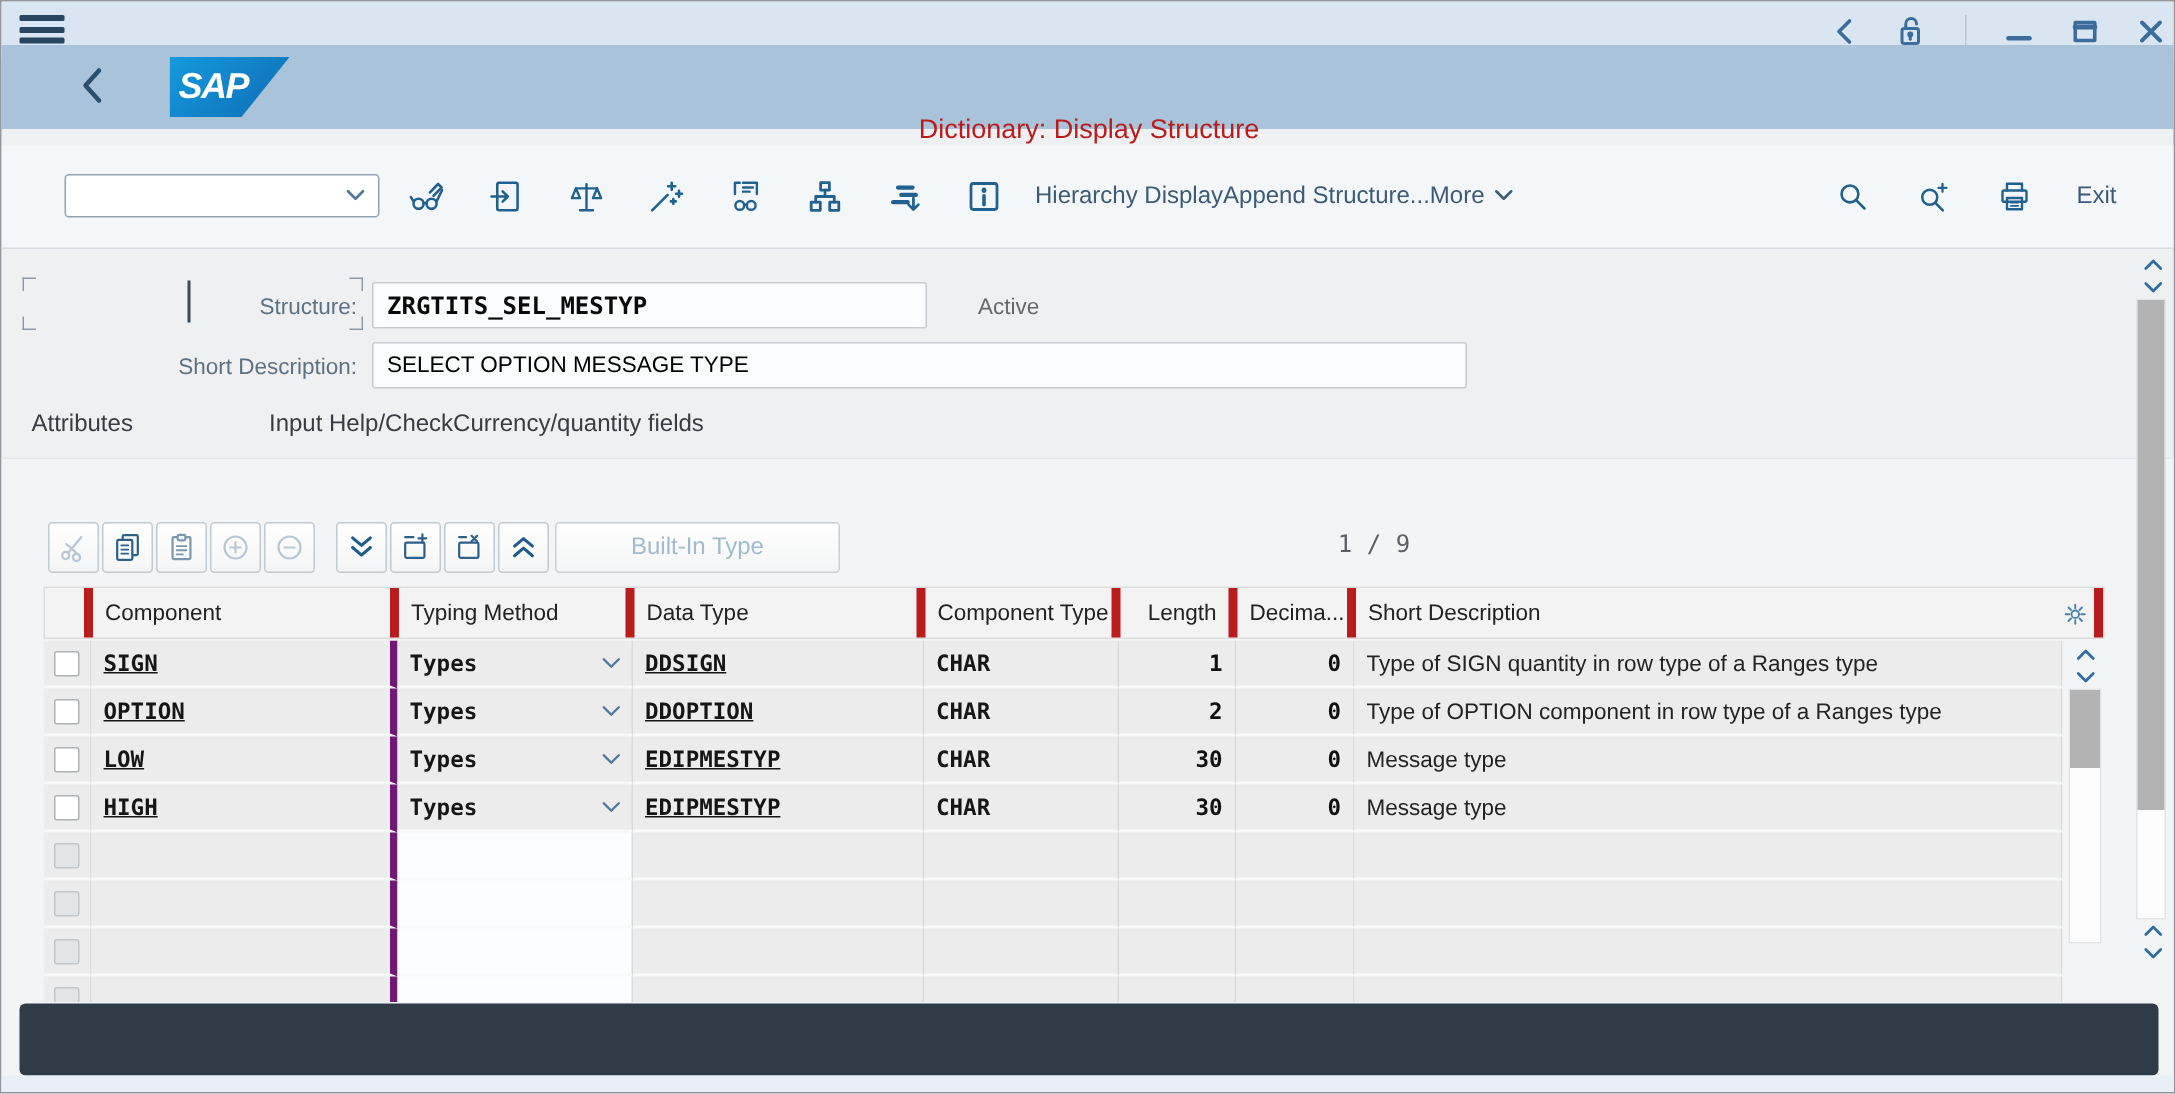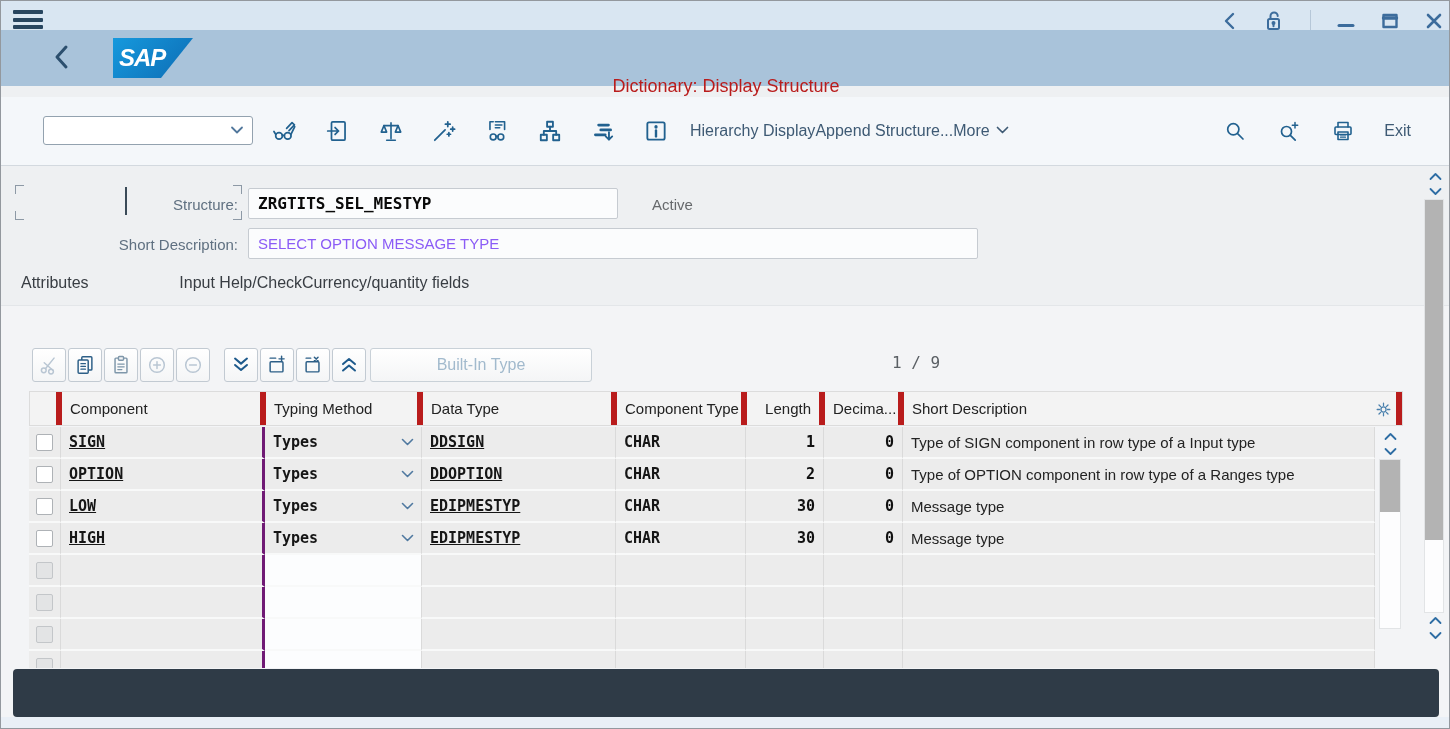--- a/index.html
+++ b/index.html
@@ -47,37 +47,37 @@
   .tab { position:relative; font-size:16px; color:#383d43; cursor:pointer; padding-bottom:10px; }
   .tab.active { color:#1d4ed8;margin-top:32px; }
   .tab.active::after { content:""; position:absolute; left:0; right:0; bottom:0; height:3px; background:#2d74b5; }
   .tabpanel { position:absolute; left:0; top:138px; width:1450px; height:425px; background:#f3f4f6; border-top:1px solid #e3e6e9; }
 
   
   .gridtb { position:absolute; left:31px; top:41px; height:35px; display:flex; align-items:center; }
   .gbtn { width:34px; height:34px; background:linear-gradient(#ffffff,#f4f5f6); border:1px solid #c2cad2; border-radius:3px;
           display:flex; align-items:center; justify-content:center; margin-right:2px; cursor:pointer; }
   .gbtn.gap { margin-left:12px; }
-  .builtin { width:222px; height:34px; background:linear-gradient(#ffffff,#f4f5f6); border:1px solid #c9d1d8; border-radius:3px;
+  .builtin { width:190px; height:34px; background:linear-gradient(#ffffff,#f4f5f6); border:1px solid #c9d1d8; border-radius:3px;
              color:#a2bacd; font-size:16px; display:flex; align-items:center; justify-content:center; margin-left:2px; }
   .counter { position:absolute; left:870px; top:47px; width:90px; text-align:center; color:#5a5f64;
              font-size:16px; font-family:"DejaVu Sans Mono", monospace; }
 
   
   .thead { position:absolute; left:28px; top:85px; width:1374px; height:35px; background:#f3f3f3; border:1px solid #dcdcdc;
            display:grid; grid-template-columns:32px 204px 157px 194px 130px 78px 79px 1fr; }
   .thcell { display:flex; align-items:center; padding:0 8px; font-size:15px; color:#222; border-right:6px solid #b91c1c; white-space:nowrap; overflow:hidden; }
   .thcell:last-child { border-right:none; }
   .thcell.num { justify-content:flex-end; }
   .gear { position:absolute; right:9px; top:8px; }
   .tbody { position:absolute; left:28px; top:121px; width:1346px; height:241px; overflow:hidden; }
   .trow { display:grid; grid-template-columns:32px 204px 157px 194px 130px 78px 79px 1fr; height:32px; }
   .tcell { position:relative; display:flex; align-items:center; padding:0 8px; background:#ececec; border-right:1px solid #dadada;
            border-bottom:2px solid #f8f9f9; white-space:nowrap; overflow:hidden; }
-  .tcell.darksep { border-right:3px solid #701a75; }
+  .tcell.darksep { border-right:5px solid #701a75; }
   .tcell.num { justify-content:flex-end; font-family:"DejaVu Sans Mono", monospace; font-weight:bold; font-size:15px; color:#111; }
   .tcell.white { background:#fcfdfe; }
   .cellcheck { justify-content:center; padding:0; }
   .checkbox { width:17px; height:17px; background:#fff; border:1px solid #aeb2b6; border-radius:2px; }
   .checkbox.dim { background:#e3e4e5; border-color:#c3c6c9; }
   .cell-link { font-family:"DejaVu Sans Mono", monospace; font-weight:bold; font-size:15px; color:#161616;
                text-decoration:underline; cursor:pointer; }
   .cell-plain { font-family:"DejaVu Sans Mono", monospace; font-weight:bold; font-size:15px; color:#161616; }
   .cell-desc { font-size:15px; color:#232323; }
   .ddchev { position:absolute; right:7px; top:11px; }
@@ -263,21 +263,21 @@
   <div class="cutmark" style="left:232px; top:44px; border-right:1.5px solid #8d99a6; border-bottom:1.5px solid #8d99a6;"></div>
   <div class="cursorbar"></div>
 
   <div class="formlabel" style="left:0; top:29px;">Structure:</div>
   <div class="input mono" style="left:247px; top:21px; width:370px; height:31px; font-weight:bold; font-size:16px; color:#0a0a0a;">
       <span>ZRGTITS_SEL_MESTYP</span>
     </div>
   <div style="position:absolute; left:631px; top:29px; color:#66696c; font-size:15px;margin-left:20px;">Active</div>
 
   <div class="formlabel" style="left:0; top:69px;">Short Description:</div>
-  <div class="input" style="left:247px; top:61px; width:730px; height:31px; font-size:15px; color:#8b5cf6;">
+  <div class="input" style="left:247px; top:61px; width:730px; height:31px; font-size:15px; color:#000000;">
       <span>SELECT OPTION MESSAGE TYPE</span>
     </div>
 
   <div class="tabs">
     <div class="tab">Attributes</div>
     <div class="tab active">Components</div>
     <div class="tab">Input Help/Check</div>
     <div class="tab">Currency/quantity fields</div>
   </div>
 
@@ -377,21 +377,21 @@
           </div>
           <div class="tcell ">
             <span class="cell-link">DDSIGN</span>
           </div>
           <div class="tcell ">
             <span class="cell-plain">CHAR</span>
           </div>
           <div class="tcell num">1</div>
           <div class="tcell num">0</div>
           <div class="tcell ">
-            <span class="cell-desc">Type of SIGN component in row type of a Input type</span>
+            <span class="cell-desc">Type of SIGN quantity in row type of a Ranges type</span>
           </div>
         </div>
         <div class="trow">
           <div class="tcell cellcheck">
             <span class="checkbox"></span>
           </div>
           <div class="tcell darksep">
             <span class="cell-link">OPTION</span>
           </div>
           <div class="tcell ">

